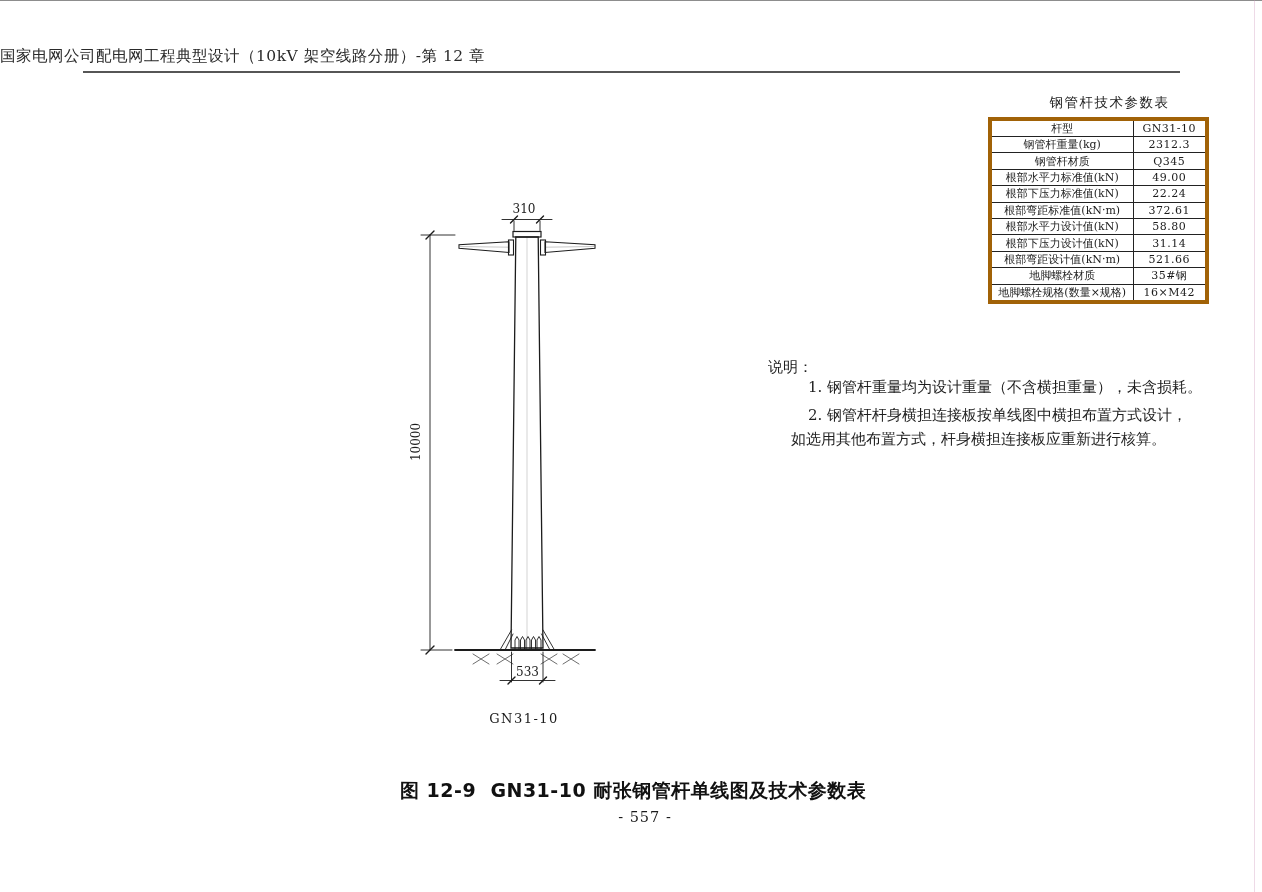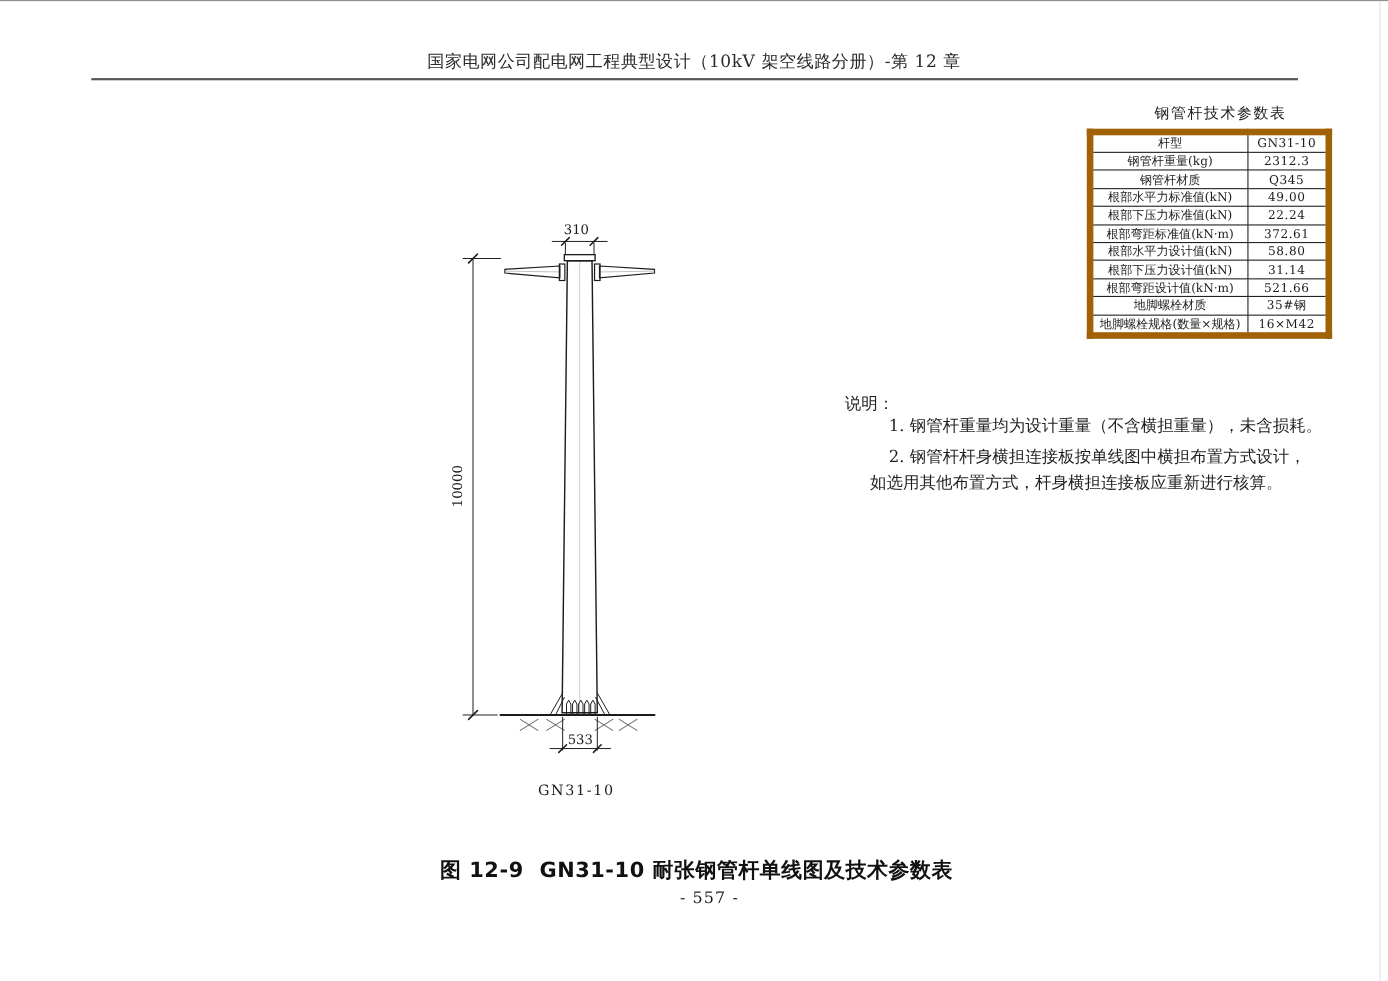--- a/index.html
+++ b/index.html
@@ -14,38 +14,37 @@
   .page-top-edge {
     position: absolute; left: 0; top: 0; width: 1262px; height: 1px;
     background: #8d8d8d;
   }
   .page-right-edge {
     position: absolute; left: 1254px; top: 0; width: 1px; height: 892px;
     background: rgba(205,150,185,0.35);
   }
   .header-title {
     position: absolute; left: 0; top: 46px; width: 1262px;
-    text-align: center;
     font-size: 15.5px; letter-spacing: 0.5px;
     color: #2a2a2a;
     white-space: pre;
   }
   .header-rule {
     position: absolute; left: 83px; top: 71px; width: 1097px; height: 2px;
     background: #565656;
   }
   
   .table-wrap { position: absolute; left: 988px; top: 94px; width: 243px; }
   .table-title {
     text-align: center; font-size: 13.5px; letter-spacing: 1.5px;
     margin-bottom: 5px; color: #1c1c1c;
   }
   table.params {
     border-collapse: collapse; width: 217px;
-    border: 6px solid #a16207;
+    border: 4px solid #a16207;
     table-layout: fixed;
   }
   table.params td {
     border: 1px solid #222;
     height: 16.4px;
     font-size: 11px;
     text-align: center;
     vertical-align: middle;
     padding: 0 1px;
     white-space: nowrap;

